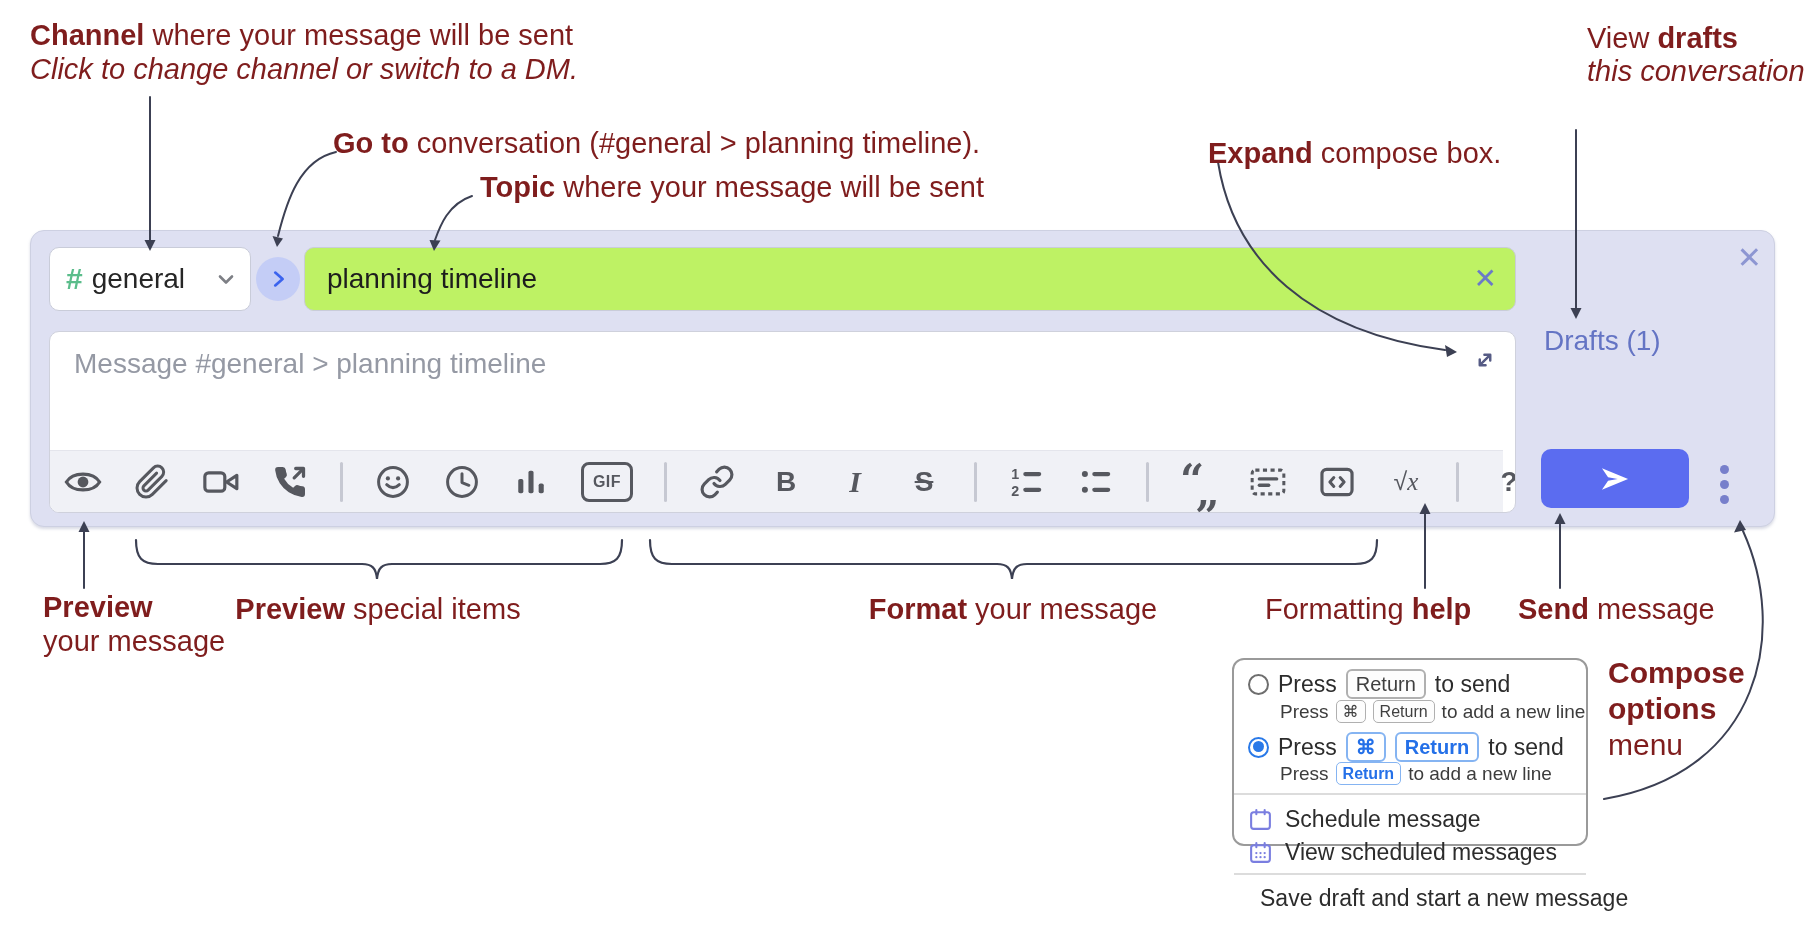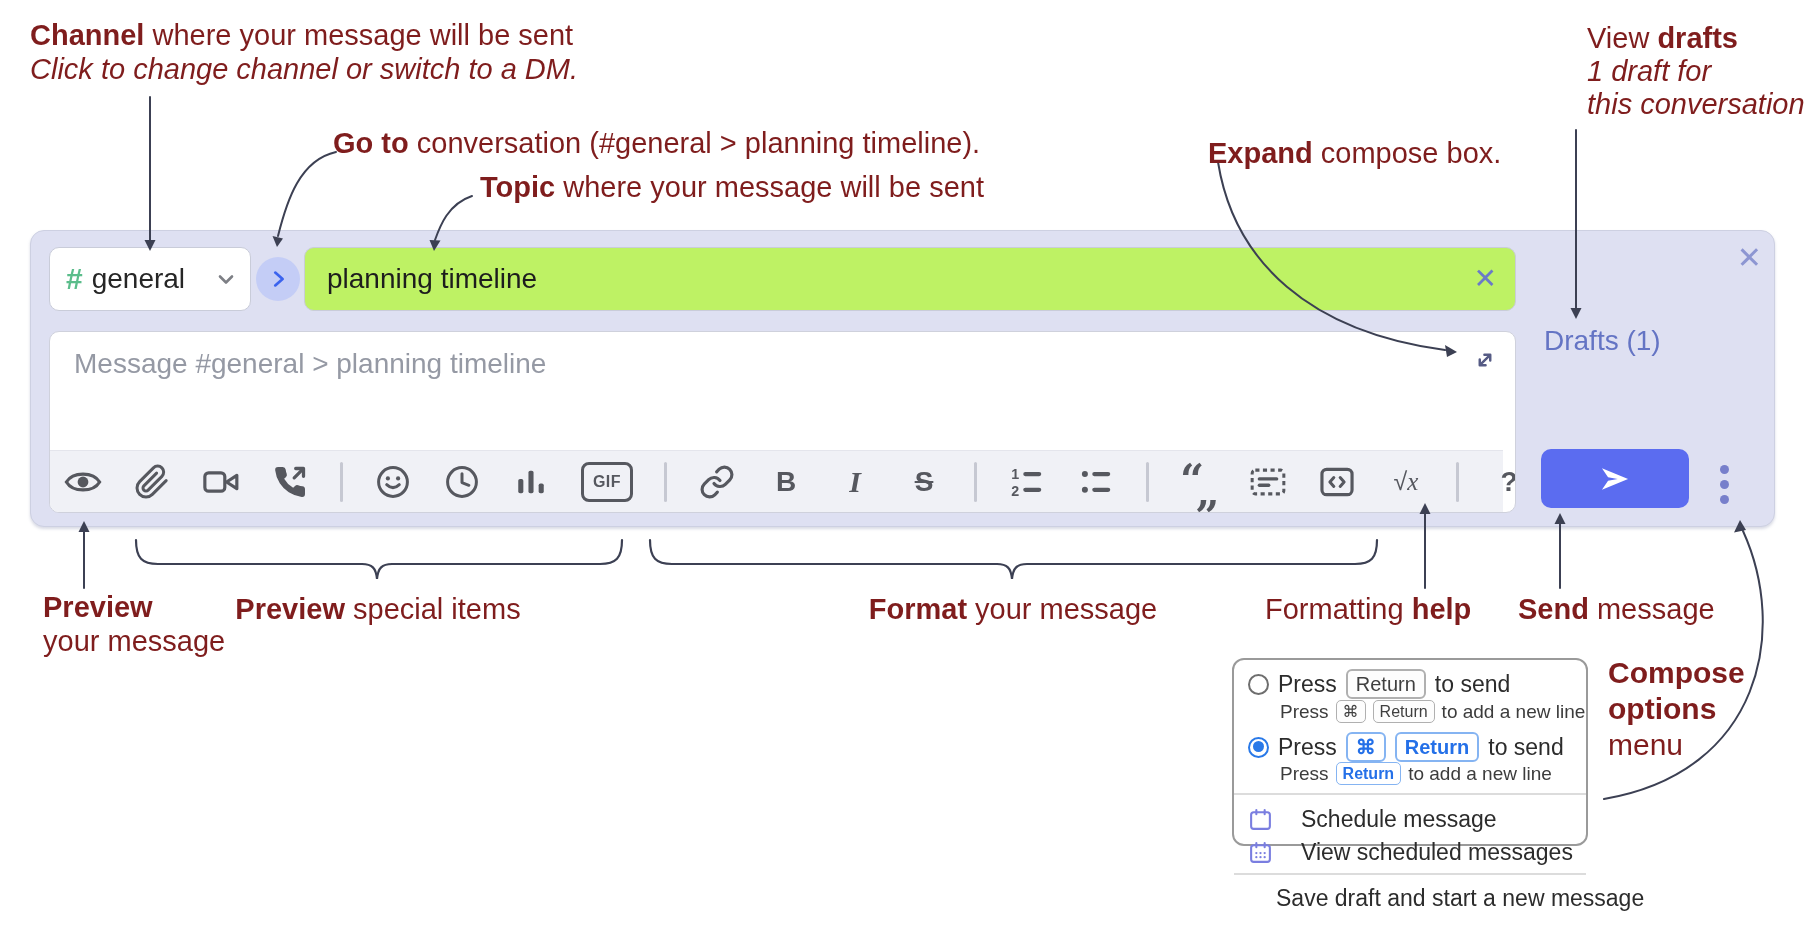--- a/index.html
+++ b/index.html
@@ -66,21 +66,21 @@
   .prow.main{font-size:23px;color:#2c2c2c;}
   .prow.sub{font-size:19px;color:#3c3c3c;left:46px;gap:7px;}
   .key{border:2px solid #b0b0b0;border-radius:6px;background:#fdfdfd;color:#3f3f3f;
        font-size:20px;line-height:26px;padding:0 8px;}
   .key.small{font-size:16px;line-height:21px;padding:0 6px;border-width:1.5px;border-radius:5px;}
   .key.blue{border-color:#85b4f2;color:#2470e8;font-weight:600;background:#fff;}
   .radio{width:21px;height:21px;border-radius:50%;border:2.5px solid #6e6e6e;box-sizing:border-box;flex:0 0 auto;}
   .radio.sel{border-color:#2979e8;position:relative;}
   .radio.sel::after{content:"";position:absolute;left:2.5px;top:2.5px;width:11px;height:11px;border-radius:50%;background:#2979e8;}
   .pdiv{position:absolute;left:0;right:0;border-top:2px solid #dcdcdc;}
-  .mitem{position:absolute;left:14px;right:10px;display:flex;align-items:center;gap:28px;
+  .mitem{position:absolute;left:14px;right:10px;display:flex;align-items:center;gap:12px;
        font-size:23px;color:#2c2c2c;cursor:pointer;white-space:nowrap;}
 </style>
 </head>
 <body>
 
 <div class="stage">
 
   <div class="note" style="left:30px;top:18px;">
     <div><span class="b">Channel</span><span> where your message will be sent</span></div>
     <div class="it">Click to change channel or switch to a DM.</div>
@@ -93,21 +93,20 @@
   <div class="note" style="left:480px;top:170px;">
     <span class="b">Topic</span><span> where your message will be sent</span>
   </div>
 
   <div class="note" style="left:1208px;top:136px;text-align:right;">
     <span class="b">Expand</span><span> compose box.</span>
   </div>
 
   <div class="note" style="left:1545px;top:22px;line-height:33px;margin-left:42px;">
     <div><span>View </span><span class="b">drafts</span></div>
-    <div class="it">1 draft for</div>
     <div class="it">this conversation</div>
   </div>
 
   <div class="note" style="left:43px;top:590px;">
     <div class="b">Preview</div>
     <div>your message</div>
   </div>
 
   <div class="note center" style="left:178px;top:592px;width:400px;">
     <span class="b">Preview</span><span> special items</span>

